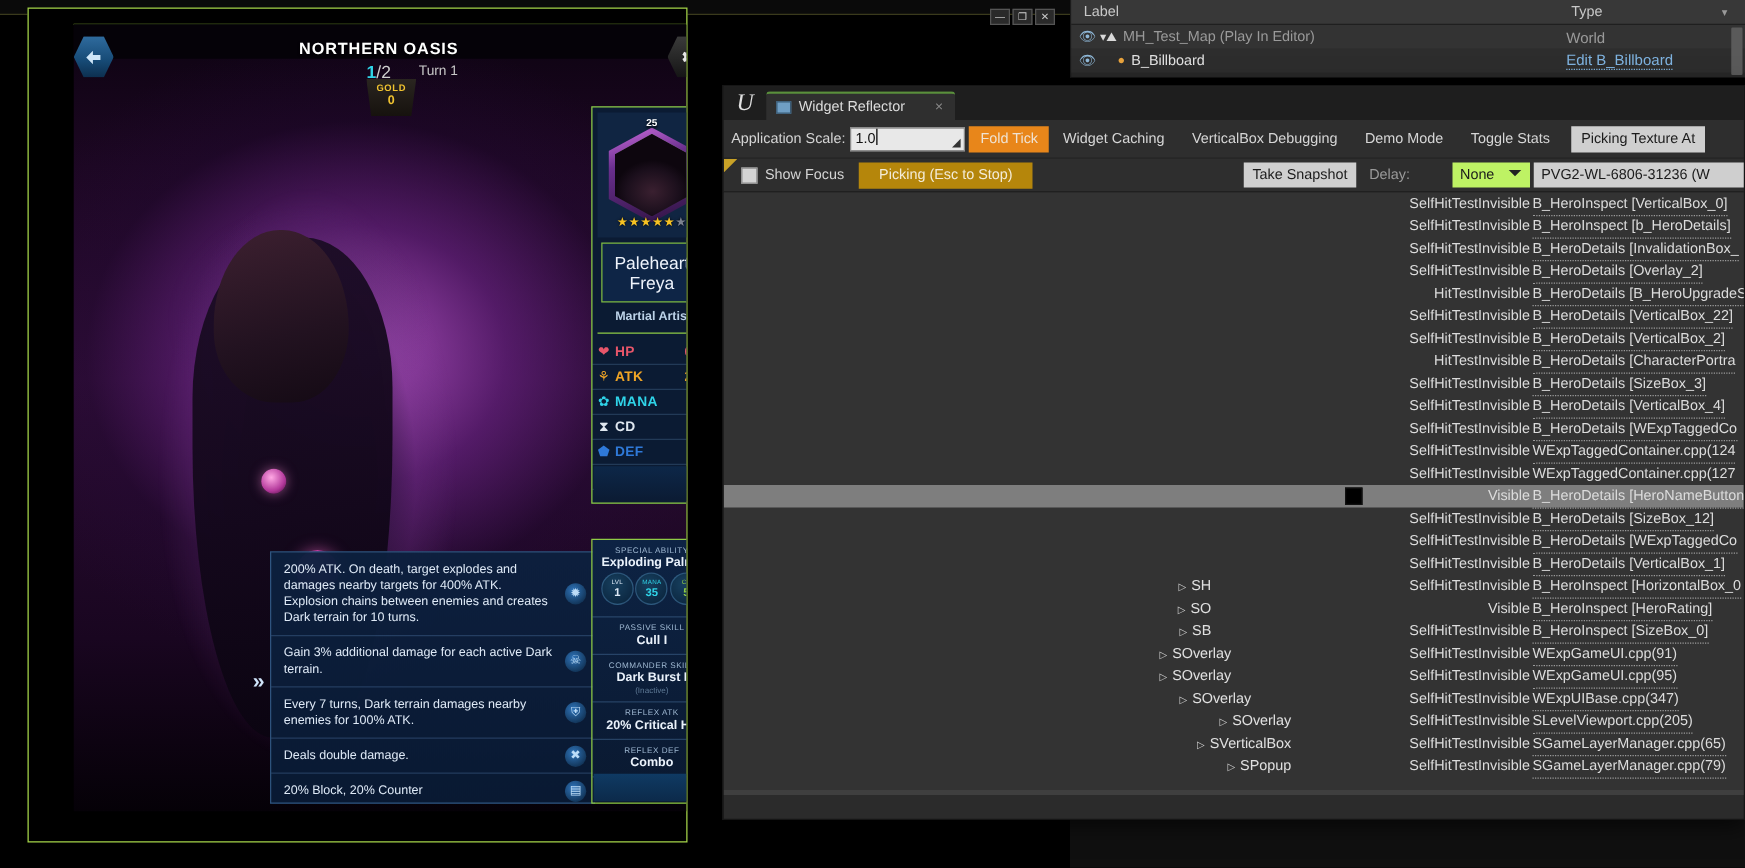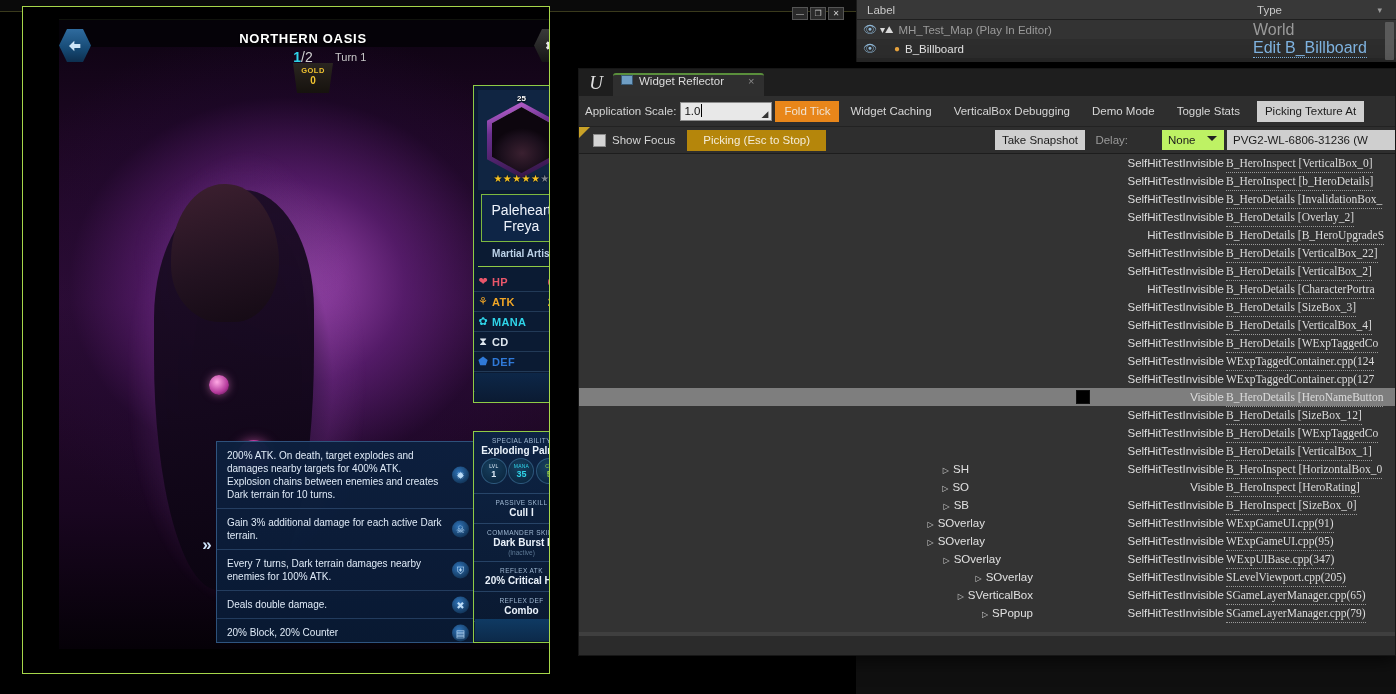--- a/index.html
+++ b/index.html
@@ -247,42 +247,42 @@
   #oh-label{ width:390px; }
   #oh-type{ flex:1; }
   #oh-sortarrow{ color:#9a9a9a; font-size:9px; padding-right:14px; }
   .ol-row{ display:flex; align-items:center; height:19px; padding-left:6px; }
   .ol-row.r0{ background:#333; }
   .ol-row.r1{ background:#2d2d2d; }
   .ol-eye{ width:17px; color:#8fb8d8; font-size:11px; }
   .ol-ind{ display:inline-block; }
   .ol-ico{ font-size:10px; margin-right:5px; }
   .ol-label{ font-size:11.5px; }
-  .ol-type{ position:absolute; right:16px; font-size:16px; }
+  .ol-type{ position:absolute; right:16px; font-size:12px; }
   #ol-scroll{
     position:absolute; right:2px; top:22px; width:9px; height:38px;
     background:#5a5a5a; border-radius:1px;
   }
 
   
   #reflector{
     position:absolute; left:578px; top:68px; width:818px; height:588px;
     background:#2b2b2b; border:1px solid #161616;
     box-shadow:0 4px 18px rgba(0,0,0,.7);
   }
   #wr-tabbar{ position:relative; height:27px; background:#1e1e1e; }
   #ue-logo{
     position:absolute; left:6px; top:3px; width:22px; height:22px;
     color:#e0e0e0; font-size:19px; font-style:italic; font-family:"Liberation Serif",serif;
     text-align:center; line-height:22px;
   }
   #wr-tab{
     position:absolute; left:34px; top:4px; height:23px; padding:0 10px 0 8px;
     background:#2f2f2f; border-top:2px solid #5a8f3c;
-    border-radius:3px 3px 0 0; display:flex; gap:6px;
+    border-radius:3px 3px 0 0; display:flex; align-items:center; gap:6px;
   }
   #wr-tab .tab-ico{ width:12px; height:10px; background:#6f9ec4; border:1px solid #395a74; display:inline-block; }
   #wr-tab .tab-lb{ font-size:11.5px; color:#dcdcdc; }
   #wr-tab .tab-x{ font-size:11px; color:#8a8a8a; margin-left:18px; }
 
   #wr-toolbar{
     position:relative; height:31px; background:#2e2e2e;
     display:flex; align-items:center; padding-left:6px; gap:0;
     border-bottom:1px solid #222;
   }
@@ -370,21 +370,20 @@
     position:absolute; left:497px; top:2px; width:14px; height:14px;
     background:#000; border:1px solid #111;
   }
   .tr .vis{
     position:absolute; left:515px; width:130px; text-align:right;
     font-size:11.5px; color:#dcdcdc;
   }
   .tr .info{
     position:absolute; left:647px; font-size:11.5px; color:#dcdcdc;
     border-bottom:1px dotted #9b9b9b;
-    font-family:Liberation Serif, serif;
   }
   #tree-bottom{
     position:absolute; left:0; bottom:0; width:100%; height:4px; background:#3f3f3f;
   }
 
   
   #editor-bg{
     position:absolute; left:856px; top:62px; width:540px; height:632px;
     background:#1b1b1b; z-index:-1;
   }

